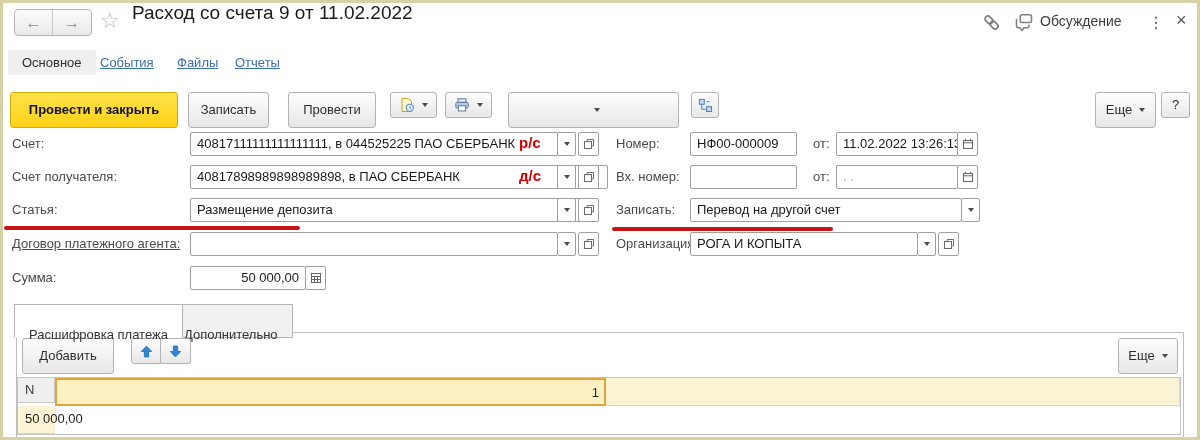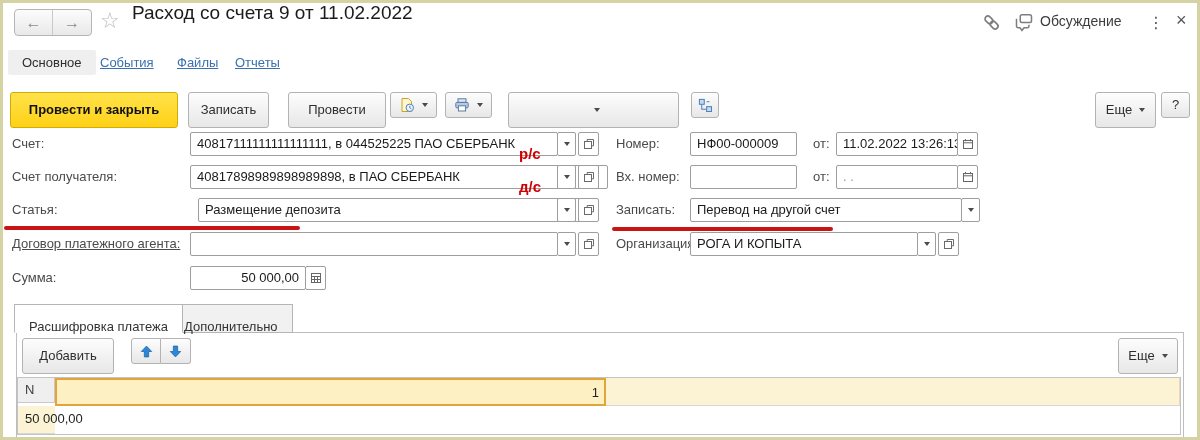--- a/index.html
+++ b/index.html
@@ -36,25 +36,25 @@
   .icbtn { justify-content:center; padding:0 6px; }
 
   
   .lbl { color:#4a4a4a; line-height:24px; white-space:nowrap; }
   .field { height:24px; border:1px solid #9e9e9e; border-radius:2px; background:#fff; line-height:22px;
            padding:0 6px; color:#1a1a1a; white-space:nowrap; overflow:hidden; }
   .field.right { text-align:right; }
   .field .ph { color:#9a9a9a; }
   .fbtn { height:24px; border:1px solid #9e9e9e; border-radius:2px; background:#fff;
           display:flex; align-items:center; justify-content:center; }
-  .rednote { position:absolute; color:#d40000; font-weight:bold; font-size:15px; line-height:24px;margin-top:11px; }
+  .rednote { position:absolute; color:#d40000; font-weight:bold; font-size:15px; line-height:24px; }
   .redline { position:absolute; height:4px; background:#c40000; border-radius:2px; opacity:.92; }
 
   
-  .page-tab { height:29px; line-height:27px; padding:8px 14px; border:1px solid #b5b5b5; }
+  .page-tab { height:29px; line-height:27px; padding:16px 14px; border:1px solid #b5b5b5; }
   .page-tab.active { background:#fff; border-bottom:1px solid #fff; z-index:3; }
   .page-tab.inactive { background:#f1f1f1; }
   .panel { border:1px solid #bdbdbd; border-bottom:none; background:#fff; }
 
   
   .tbl { display:grid; grid-template-columns:37px 551px 1fr; border:1px solid #c3c3c3; }
   .tbl .hcell { background:#efefef; border-right:1px solid #c9c9c9; border-bottom:1px solid #c9c9c9;
                 height:25px; line-height:24px; padding:0 7px; color:#3f3f3f; white-space:nowrap; overflow:hidden; }
   .tbl .hcell:last-child { border-right:none; }
   .tbl .rcell { background:#fcf3d4; height:28px; line-height:26px; padding:0 7px;
@@ -102,21 +102,21 @@
 <a class="abs navlink" style="left:100px;top:55px;">События</a>
 <a class="abs navlink" style="left:177px;top:55px;">Файлы</a>
 <a class="abs navlink" style="left:235px;top:55px;">Отчеты</a>
 
 <div class="abs btn btn-yellow" style="left:10px;top:92px;width:168px;justify-content:center;">
     <span>Провести и закрыть</span>
   </div>
 <div class="abs btn" style="left:188px;top:92px;width:81px;justify-content:center;">
     <span>Записать</span>
   </div>
-<div class="abs btn" style="left:288px;top:92px;width:98px;justify-content:center;">
+<div class="abs btn" style="left:288px;top:92px;width:88px;justify-content:center;">
     <span>Провести</span>
   </div>
 
 <div class="abs btn icbtn" style="left:390px;top:92px;width:47px;">
   <span>
     <svg width="16" height="16" viewBox="0 0 16 16">
       <path d="M3 1.5 h6.5 l3 3 V14.5 H3 Z" fill="#fdf6cf" stroke="#c9a227" stroke-width="1"></path>
       <circle cx="10.8" cy="10.8" r="3.7" fill="#eef4ff" stroke="#4f81bd" stroke-width="1"></circle>
       <path d="M10.8 8.8 v2 l1.5 1" stroke="#4f81bd" stroke-width="1" fill="none"></path>
       </svg>
@@ -174,21 +174,21 @@
     <span class="caret" style="margin:0;"></span>
   </div>
 <div class="abs fbtn" style="left:578px;top:165px;width:21px;">
   <svg width="12" height="12" viewBox="0 0 12 12" fill="none" stroke="#6a6a6a">
       <rect x="1.5" y="3.5" width="7" height="7"></rect>
       <path d="M4.2 3.5 v-2 h6.3 v6.3 h-2"></path>
     </svg>
 </div>
 
 <div class="abs lbl" style="left:12px;top:198px;">Статья:</div>
-<div class="abs field" style="left:198px;top:198px;width:392px;"><span>Размещение депозита</span></div>
+<div class="abs field" style="left:190px;top:198px;width:392px;"><span>Размещение депозита</span></div>
 <div class="abs fbtn" style="left:557px;top:198px;width:19px;">
     <span class="caret" style="margin:0;"></span>
   </div>
 <div class="abs fbtn" style="left:578px;top:198px;width:21px;">
   <svg width="12" height="12" viewBox="0 0 12 12" fill="none" stroke="#6a6a6a">
       <rect x="1.5" y="3.5" width="7" height="7"></rect>
       <path d="M4.2 3.5 v-2 h6.3 v6.3 h-2"></path>
     </svg>
 </div>
 <div class="redline" style="left:4px;top:226px;width:296px;"></div>

